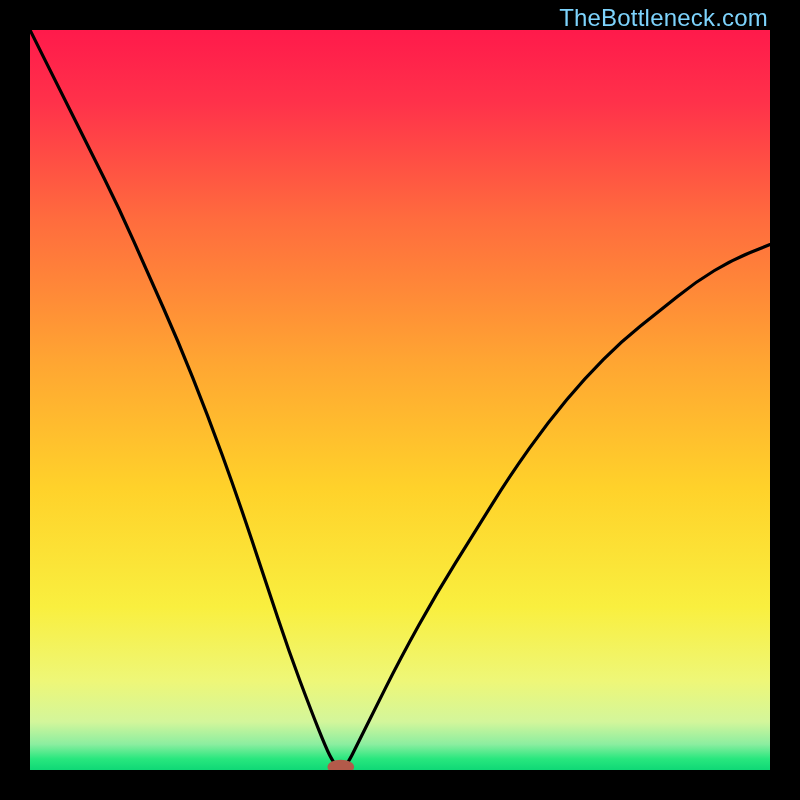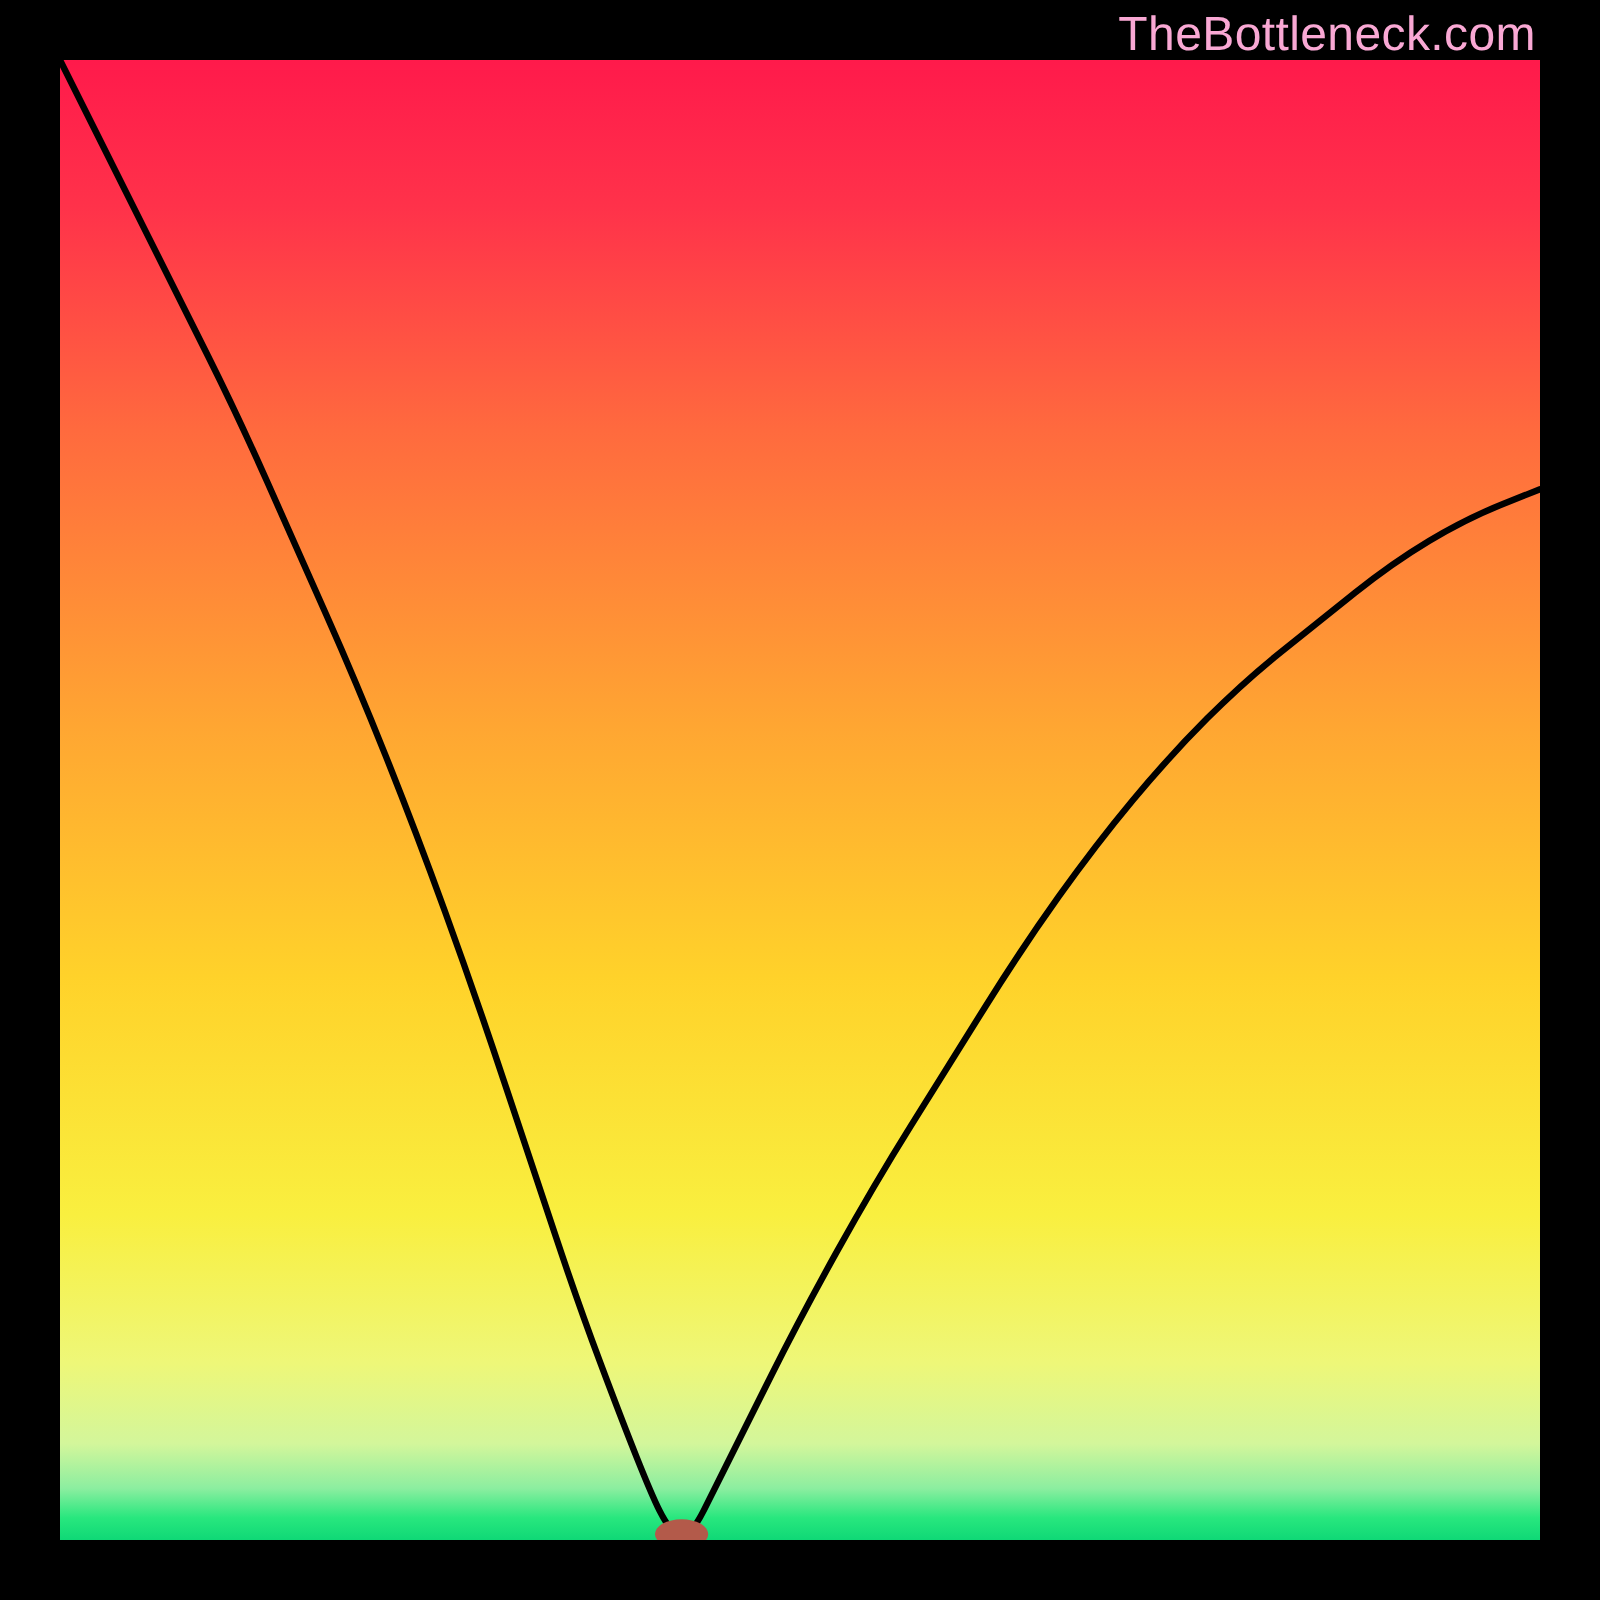--- a/index.html
+++ b/index.html
@@ -23,21 +23,21 @@
     position: absolute;
     left: 0;
     top: 0;
     width: 740px;
     height: 740px;
   }
   .watermark {
     position: absolute;
     top: 4px;
     right: 32px;
-    color: #f9a8d4;
+    color: #7dd3fc;
     font-size: 24px;
     font-weight: 500;
     letter-spacing: 0.2px;
   }
   svg { display: block; }
 </style>
 </head>
 <body>
 
 <div class="watermark">TheBottleneck.com</div>

